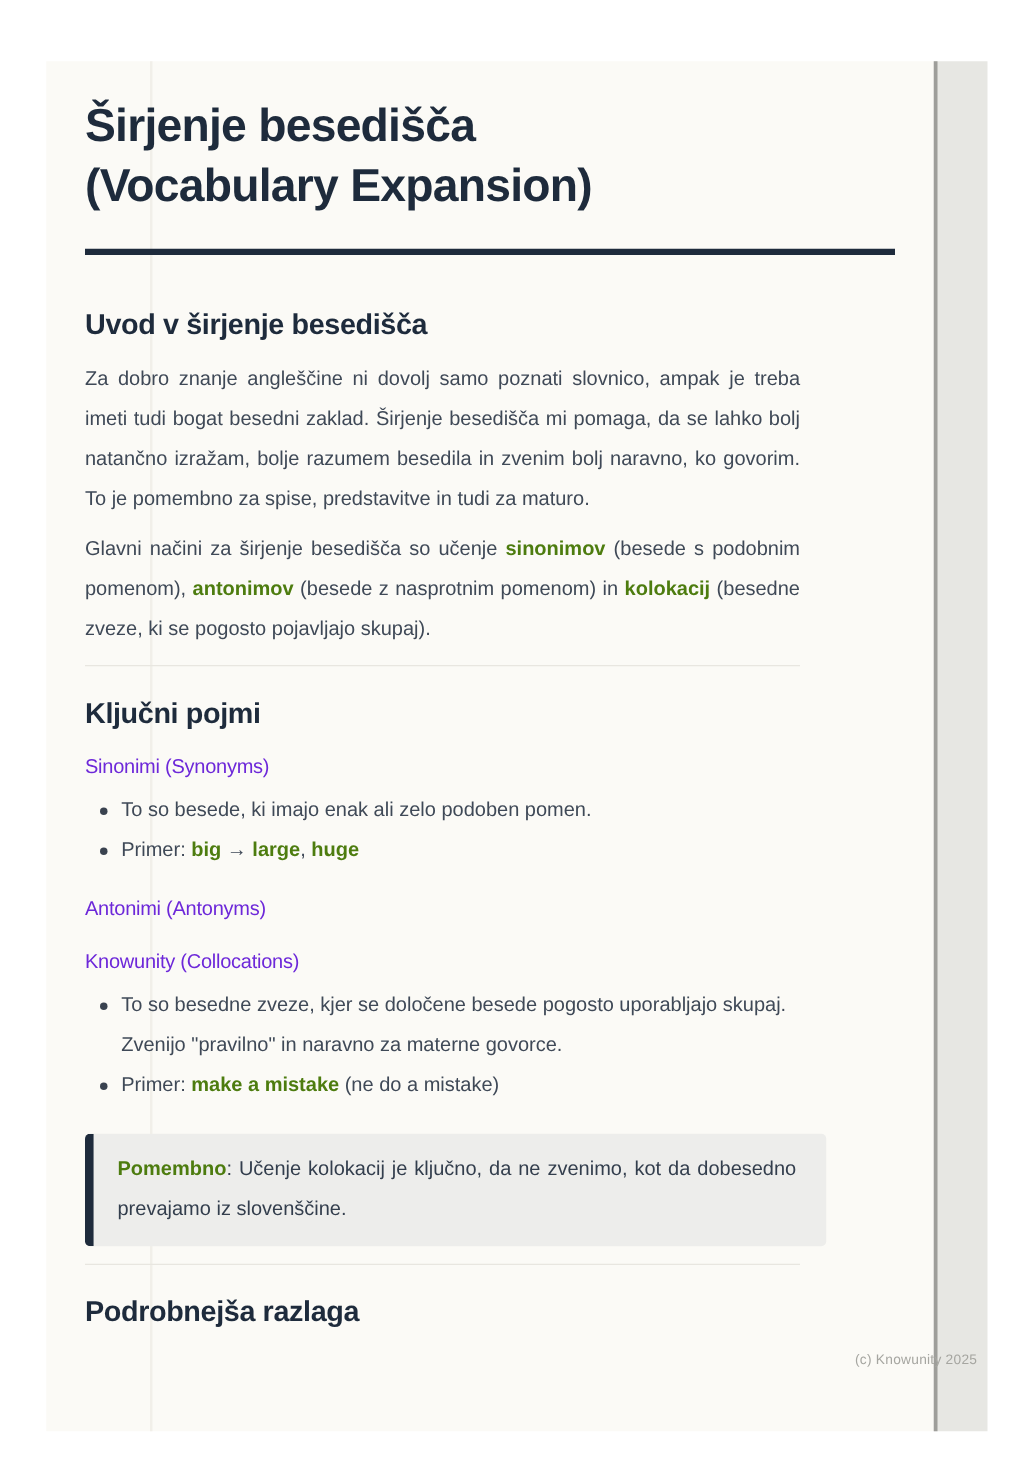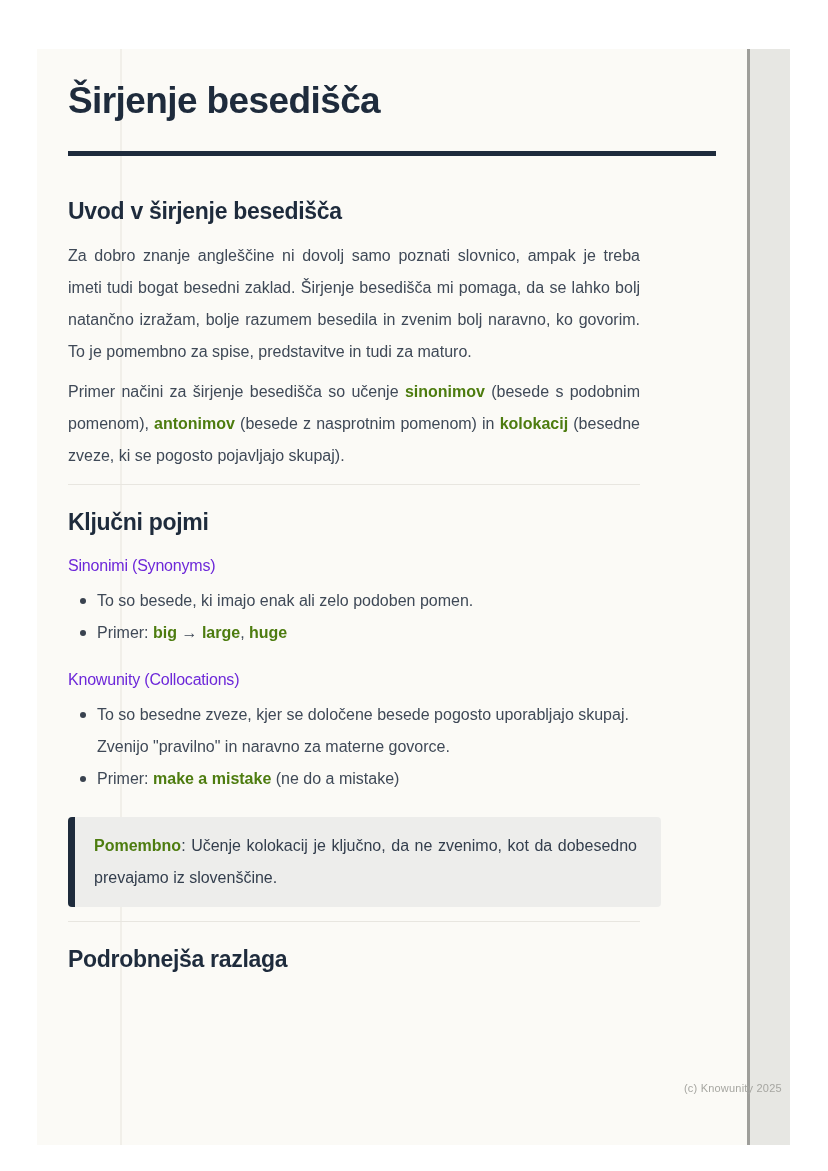--- a/index.html
+++ b/index.html
@@ -86,39 +86,40 @@
   .i{}
 </style>
 </head>
 <body>
 
 <div class="canvas">
   <div class="page">
     <div class="fold-line"></div>
     <div class="content">
 
-      <h1><span>Širjenje besedišča</span><br></h1>
+      <h1><span>Širjenje besedišča</span><br><span>(Vocabulary Expansion)</span></h1>
 
       <div class="title-rule"></div>
 
       <h2 class="first">Uvod v širjenje besedišča</h2>
 
       <p class="body"><span>Za dobro znanje angleščine ni dovolj samo poznati slovnico, ampak je treba imeti tudi bogat besedni zaklad. Širjenje besedišča mi pomaga, da se lahko bolj natančno izražam, bolje razumem besedila in zvenim bolj naravno, ko govorim. To je pomembno za spise, predstavitve in tudi za maturo.</span></p>
-      <p class="body follow"><span>Primer načini za širjenje besedišča so učenje </span><span class="b">sinonimov</span><span> (besede s podobnim pomenom), </span><span class="b">antonimov</span><span> (besede z nasprotnim pomenom) in </span><span class="b">kolokacij</span><span> (besedne zveze, ki se pogosto pojavljajo skupaj).</span></p>
+      <p class="body follow"><span>Glavni načini za širjenje besedišča so učenje </span><span class="b">sinonimov</span><span> (besede s podobnim pomenom), </span><span class="b">antonimov</span><span> (besede z nasprotnim pomenom) in </span><span class="b">kolokacij</span><span> (besedne zveze, ki se pogosto pojavljajo skupaj).</span></p>
 
       <hr class="thin">
 
       <h2>Ključni pojmi</h2>
 
       <div id="groups">
           <h3>Sinonimi (Synonyms)</h3>
           <ul>
             <li><span>To so besede, ki imajo enak ali zelo podoben pomen.</span></li>
             <li><span>Primer: </span><span class="b">big</span><span> → </span><span class="b">large</span><span>, </span><span class="b">huge</span></li>
           </ul>
+          <h3>Antonimi (Antonyms)</h3>
           <h3>Knowunity (Collocations)</h3>
           <ul>
             <li><span>To so besedne zveze, kjer se določene besede pogosto uporabljajo skupaj. Zvenijo "pravilno" in naravno za materne govorce.</span></li>
             <li><span>Primer: </span><span class="b">make a mistake</span><span> (ne </span><span class="i">do a mistake</span><span>)</span></li>
           </ul>
         </div>
 
       <div class="callout">
         <p><span class="b">Pomembno</span><span>: Učenje kolokacij je ključno, da ne zvenimo, kot da dobesedno prevajamo iz slovenščine.</span></p>
       </div>

